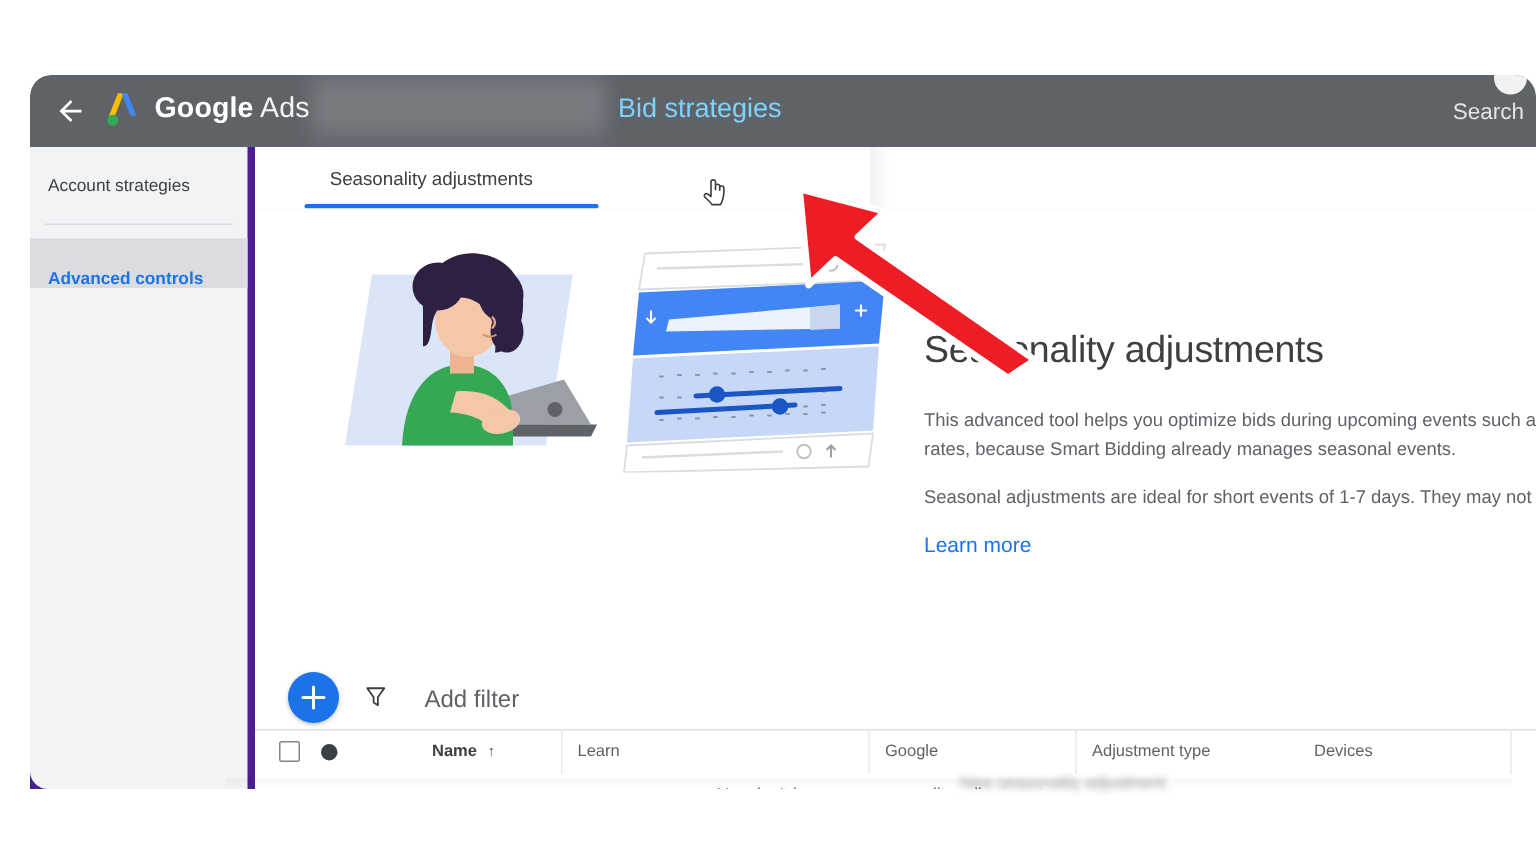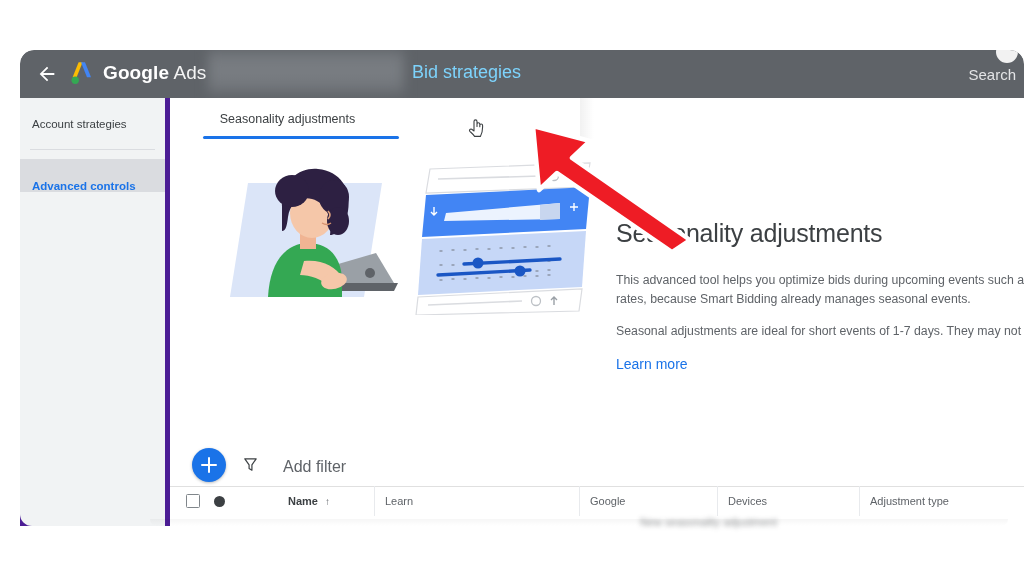--- a/index.html
+++ b/index.html
@@ -433,25 +433,25 @@
             <span class="th-dot"></span>
             <span class="th-name-label">Name</span>
             <span class="th-sort">↑</span>
           </div>
           <div class="th th-owner">
             <span>Learn</span>
           </div>
           <div class="th th-scope">
             <span>Google</span>
           </div>
+          <div class="th th-adjust">
+            <span>Adjustment type</span>
+          </div>
           <div class="th th-devices">
             <span>Devices</span>
-          </div>
-          <div class="th th-adjust">
-            <span>Adjustment type</span>
           </div>
         </div>
 
         <div class="empty-wrap">
           <p class="empty-msg">You don't have any seasonality adjustments yet</p>
 
         </div>
 
       </section>
     </div>

